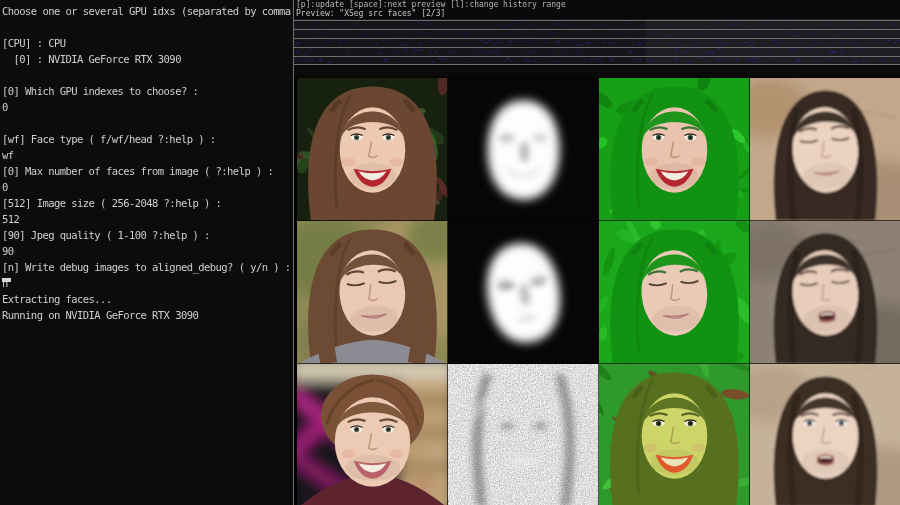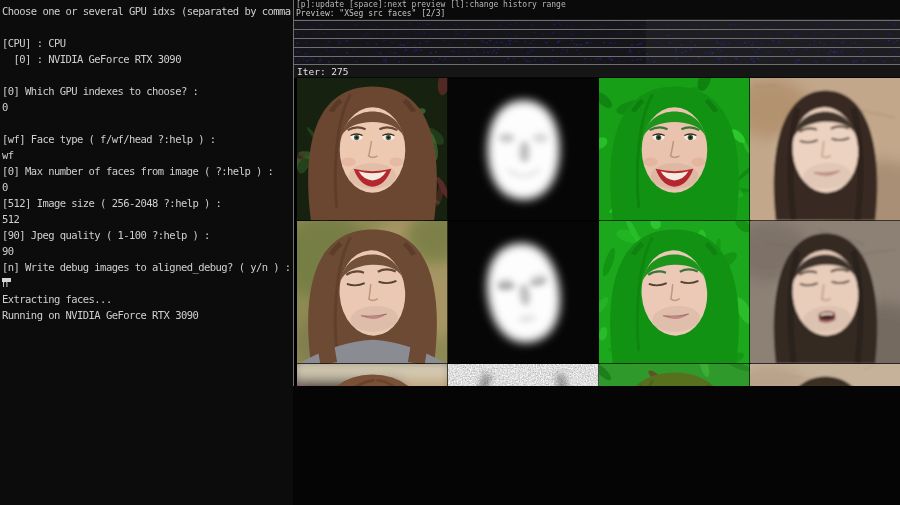--- a/index.html
+++ b/index.html
@@ -7,21 +7,21 @@
   body{font-family:"DejaVu Sans Mono",monospace}
   .screen{position:relative;width:900px;height:505px;background:#050505;overflow:hidden}
 
   
   .terminal{position:absolute;left:0;top:0;width:293px;height:505px;background:#0c0c0c;overflow:hidden}
   .terminal pre{font-family:"DejaVu Sans Mono",monospace;font-size:10.5px;line-height:16px;
     letter-spacing:-0.55px;color:#cfcfcf;padding:3px 0 0 2px;white-space:pre}
   .cursor{position:absolute;left:2px;top:278px;width:9px;height:4px;background:#d6d6d6}
 
   
-  .preview{position:absolute;left:293px;top:0;width:607px;height:386px;background:#0a0a0a;
+  .preview{position:absolute;left:293px;top:0;width:607px;height:505px;background:#0a0a0a;
     border-left:1px solid #6f6f6f;overflow:hidden}
   .hotkeys{height:9px;font-size:8px;line-height:9px;color:#b6b6b6;padding-left:2px;
     white-space:nowrap;overflow:hidden;background:#0a0a0a}
   .ptitle{height:10px;font-size:8px;line-height:10px;color:#c6c6c6;padding-left:2px;
     white-space:nowrap;overflow:hidden;background:#0a0a0a}
   .graph{position:absolute;left:0;top:19px;width:607px;height:46px;background:#15151a}
   .graph svg{display:block}
   .iterbar{position:absolute;left:0;top:65px;width:607px;height:13px;background:#161616;
     font-size:9.5px;line-height:13px;color:#e2e2e2;padding-left:3px}
   .grid{position:absolute;left:0;top:78px;width:607px;height:427px;background:#000;
@@ -966,21 +966,20 @@
           <rect x="428.6" y="49.9" width="2" height="1.4" fill="#2d2dc0" opacity="0.22"></rect>
           <rect x="556.3" y="23.5" width="2" height="1.4" fill="#2d2dc0" opacity="0.26"></rect>
           <line x1="0" y1="1.5" x2="607" y2="1.5" stroke="#6f6f6f" stroke-width="1"></line>
           <line x1="0" y1="10.5" x2="607" y2="10.5" stroke="#6f6f6f" stroke-width="1"></line>
           <line x1="0" y1="19.5" x2="607" y2="19.5" stroke="#6f6f6f" stroke-width="1"></line>
           <line x1="0" y1="28.5" x2="607" y2="28.5" stroke="#6f6f6f" stroke-width="1"></line>
           <line x1="0" y1="37.5" x2="607" y2="37.5" stroke="#6f6f6f" stroke-width="1"></line>
           <line x1="0" y1="45.5" x2="607" y2="45.5" stroke="#6f6f6f" stroke-width="1"></line>
         </svg>
       </div>
-    <div class="iterbar">Iter: 275</div>
     <div class="grid">
         <div class="cell" title="source face smiling">
           <svg viewBox="0 0 152 143" width="151" height="143">
             <defs>
               <filter id="bbc0" x="-40%" y="-40%" width="180%" height="180%">
                 <feGaussianBlur stdDeviation="7"></feGaussianBlur>
               </filter>
             </defs>
             <g>
               <rect x="-8" y="-8" width="168" height="159" fill="#16220f"></rect>

